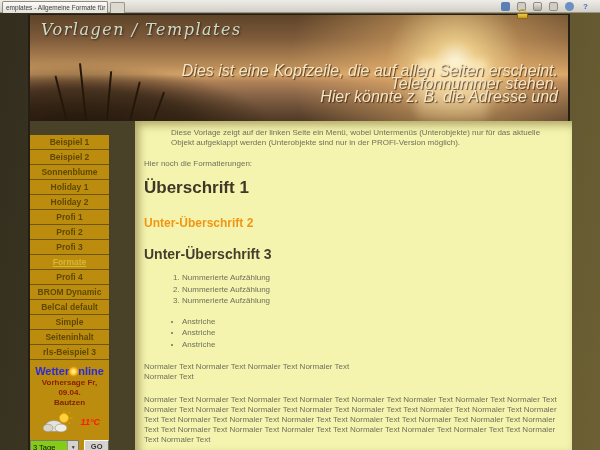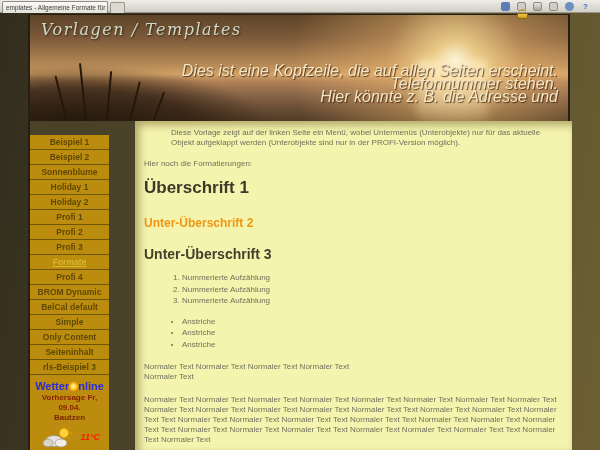--- a/index.html
+++ b/index.html
@@ -158,21 +158,20 @@
       <div class="menu-item">Holiday 1</div>
       <div class="menu-item">Holiday 2</div>
       <div class="menu-item">Profi 1</div>
       <div class="menu-item">Profi 2</div>
       <div class="menu-item">Profi 3</div>
       <div class="menu-item active">Formate</div>
       <div class="menu-item">Profi 4</div>
       <div class="menu-item">BROM Dynamic</div>
       <div class="menu-item">BelCal default</div>
       <div class="menu-item">Simple</div>
-      <div class="menu-item">Only Content</div>
       <div class="menu-item">Seiteninhalt</div>
       <div class="menu-item">rls-Beispiel 3</div>
 
       <div class="weather">
         <div class="brand"><span>Wetter</span><span class="sun-o"></span><span>nline</span></div>
         <div class="forecast">Vorhersage Fr, 09.04.</div>
         <div class="city">Bautzen</div>
         <div class="icon-temp-row">
           <svg width="32" height="22" viewBox="0 0 32 22">
             <circle cx="22" cy="7" r="4.5" fill="#ffd23e" stroke="#e8a400" stroke-width="0.8"></circle>

